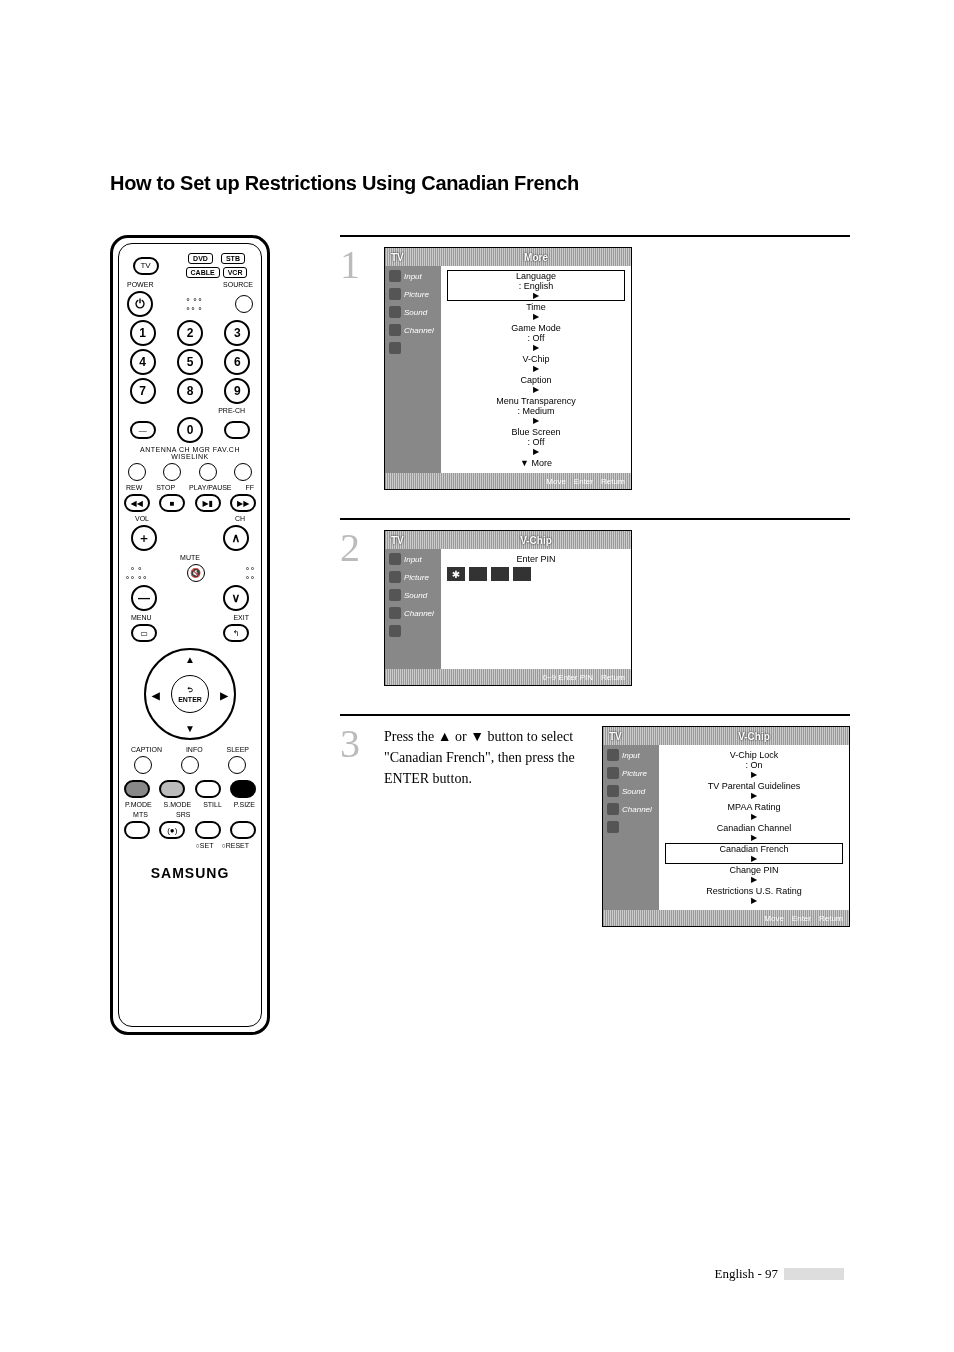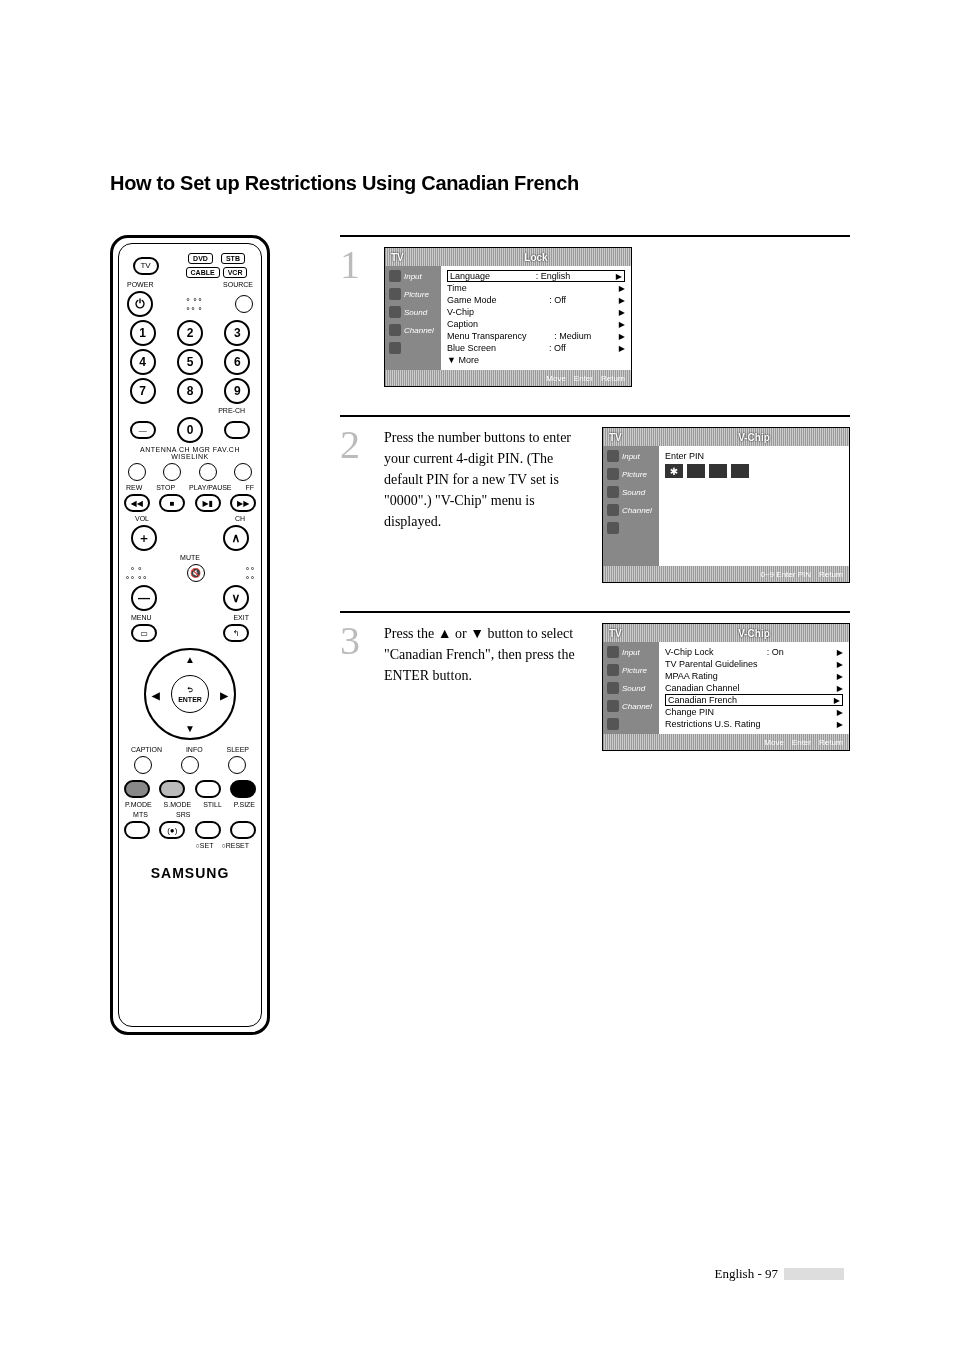--- a/index.html
+++ b/index.html
@@ -104,21 +104,21 @@
   .osd-side {
     width:56px; background:#888; color:#fff;
     padding:4px 0; display:flex; flex-direction:column; gap:6px;
   }
   .osd-side-item {
     display:flex; align-items:center; gap:3px;
     padding: 0 4px; font-size:8px; font-style:italic;
   }
   .osd-side-item .sic { width:12px; height:12px; background:#555; border-radius:2px; flex-shrink:0; display:flex; align-items:center; justify-content:center;}
   .osd-main { flex:1; padding:4px 6px 4px 6px; }
-  .osd-row { display:flex; justify-content:space-between; font-size:9px; padding:1px 0; align-items:center;}
+  .osd-row { display:flex; justify-content:space-between; font-size:9px; padding:1px 0; align-items:center;flex-direction:column;}
   .osd-row .arrow { font-size:8px; }
   .osd-row.boxed { border:1px solid #000; padding:0 2px; }
   .osd-footer {
     height:16px; background: repeating-linear-gradient(90deg, #999 0 1px, #ccc 1px 2px);
     color:#fff; font-size:8px; display:flex; align-items:center; justify-content:flex-end; gap:8px; padding:0 6px;
   }
   .pin-boxes { display:flex; gap:4px; margin-top:2px; }
   .pin-box { width:18px; height:14px; background:#333; }
   .pin-box.first { display:flex; align-items:center; justify-content:center; color:#fff; }
 
@@ -285,21 +285,21 @@
     </div>
 
     <div class="right-col">
 
       <div class="step">
         <div class="step-num">1</div>
         <div class="step-body">
           <div class="osd">
             <div class="osd-header">
               <span class="tvlbl">TV</span>
-              <span class="titlelbl">Lock</span>
+              <span class="titlelbl">More</span>
             </div>
             <div class="osd-body">
               <div class="osd-side">
                 <div class="osd-side-item">
                     <span class="sic"></span>
                     <span>Input</span>
                   </div>
                 <div class="osd-side-item">
                     <span class="sic"></span>
                     <span>Picture</span>
@@ -360,23 +360,20 @@
                 <span>Enter</span>
                 <span>Return</span>
               </div>
           </div>
         </div>
       </div>
 
       <div class="step">
         <div class="step-num">2</div>
         <div class="step-body">
-          <div class="step-text">
-            <p>Press the number buttons to enter your current 4-digit PIN. (The default PIN for a new TV set is "0000".) "V-Chip" menu is displayed.</p>
-          </div>
           <div class="osd">
             <div class="osd-header">
               <span class="tvlbl">TV</span>
               <span class="titlelbl">V-Chip</span>
             </div>
             <div class="osd-body" style="min-height:120px;">
               <div class="osd-side">
                 <div class="osd-side-item">
                     <span class="sic"></span>
                     <span>Input</span>

